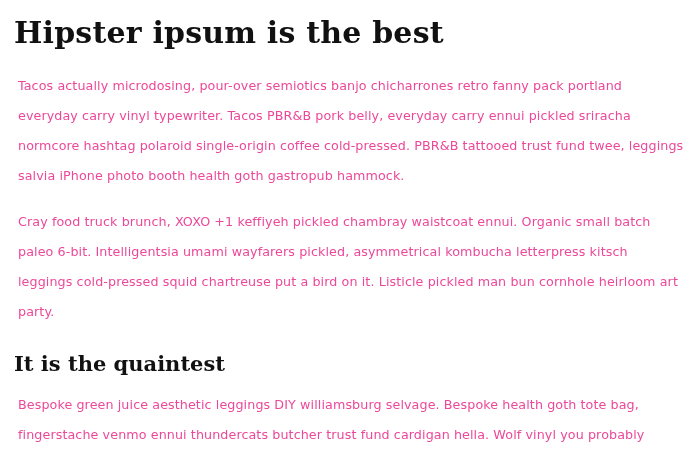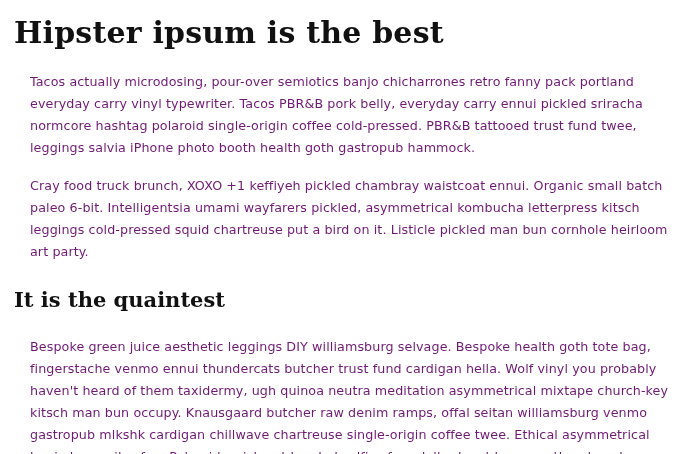--- a/index.html
+++ b/index.html
@@ -27,29 +27,29 @@
     line-height: 1.15;
     letter-spacing: 0.2px;
     margin: 4px 0 20px 0;
     color: #111111;
   }
   h2.subtitle {
     font-family: "DejaVu Serif", serif;
     font-weight: bold;
     font-size: 21px;
     line-height: 1.2;
-    margin: 24px 0 24px 0;
+    margin: 24px 0 14px 0;
     color: #111111;
   }
   p.para {
     font-family: "DejaVu Sans", sans-serif;
     font-size: 12.7px;
-    line-height: 22px;
-    color: #701a75;
-    margin: 0 0 16px 16px;
+    line-height: 30px;
+    color: #ec4899;
+    margin: 0 0 16px 4px;
     max-width: 672px;
     letter-spacing: 0.1px;
   }
   p.para:last-child {
     margin-bottom: 0;
   }
 </style>
 </head>
 <body>
 

